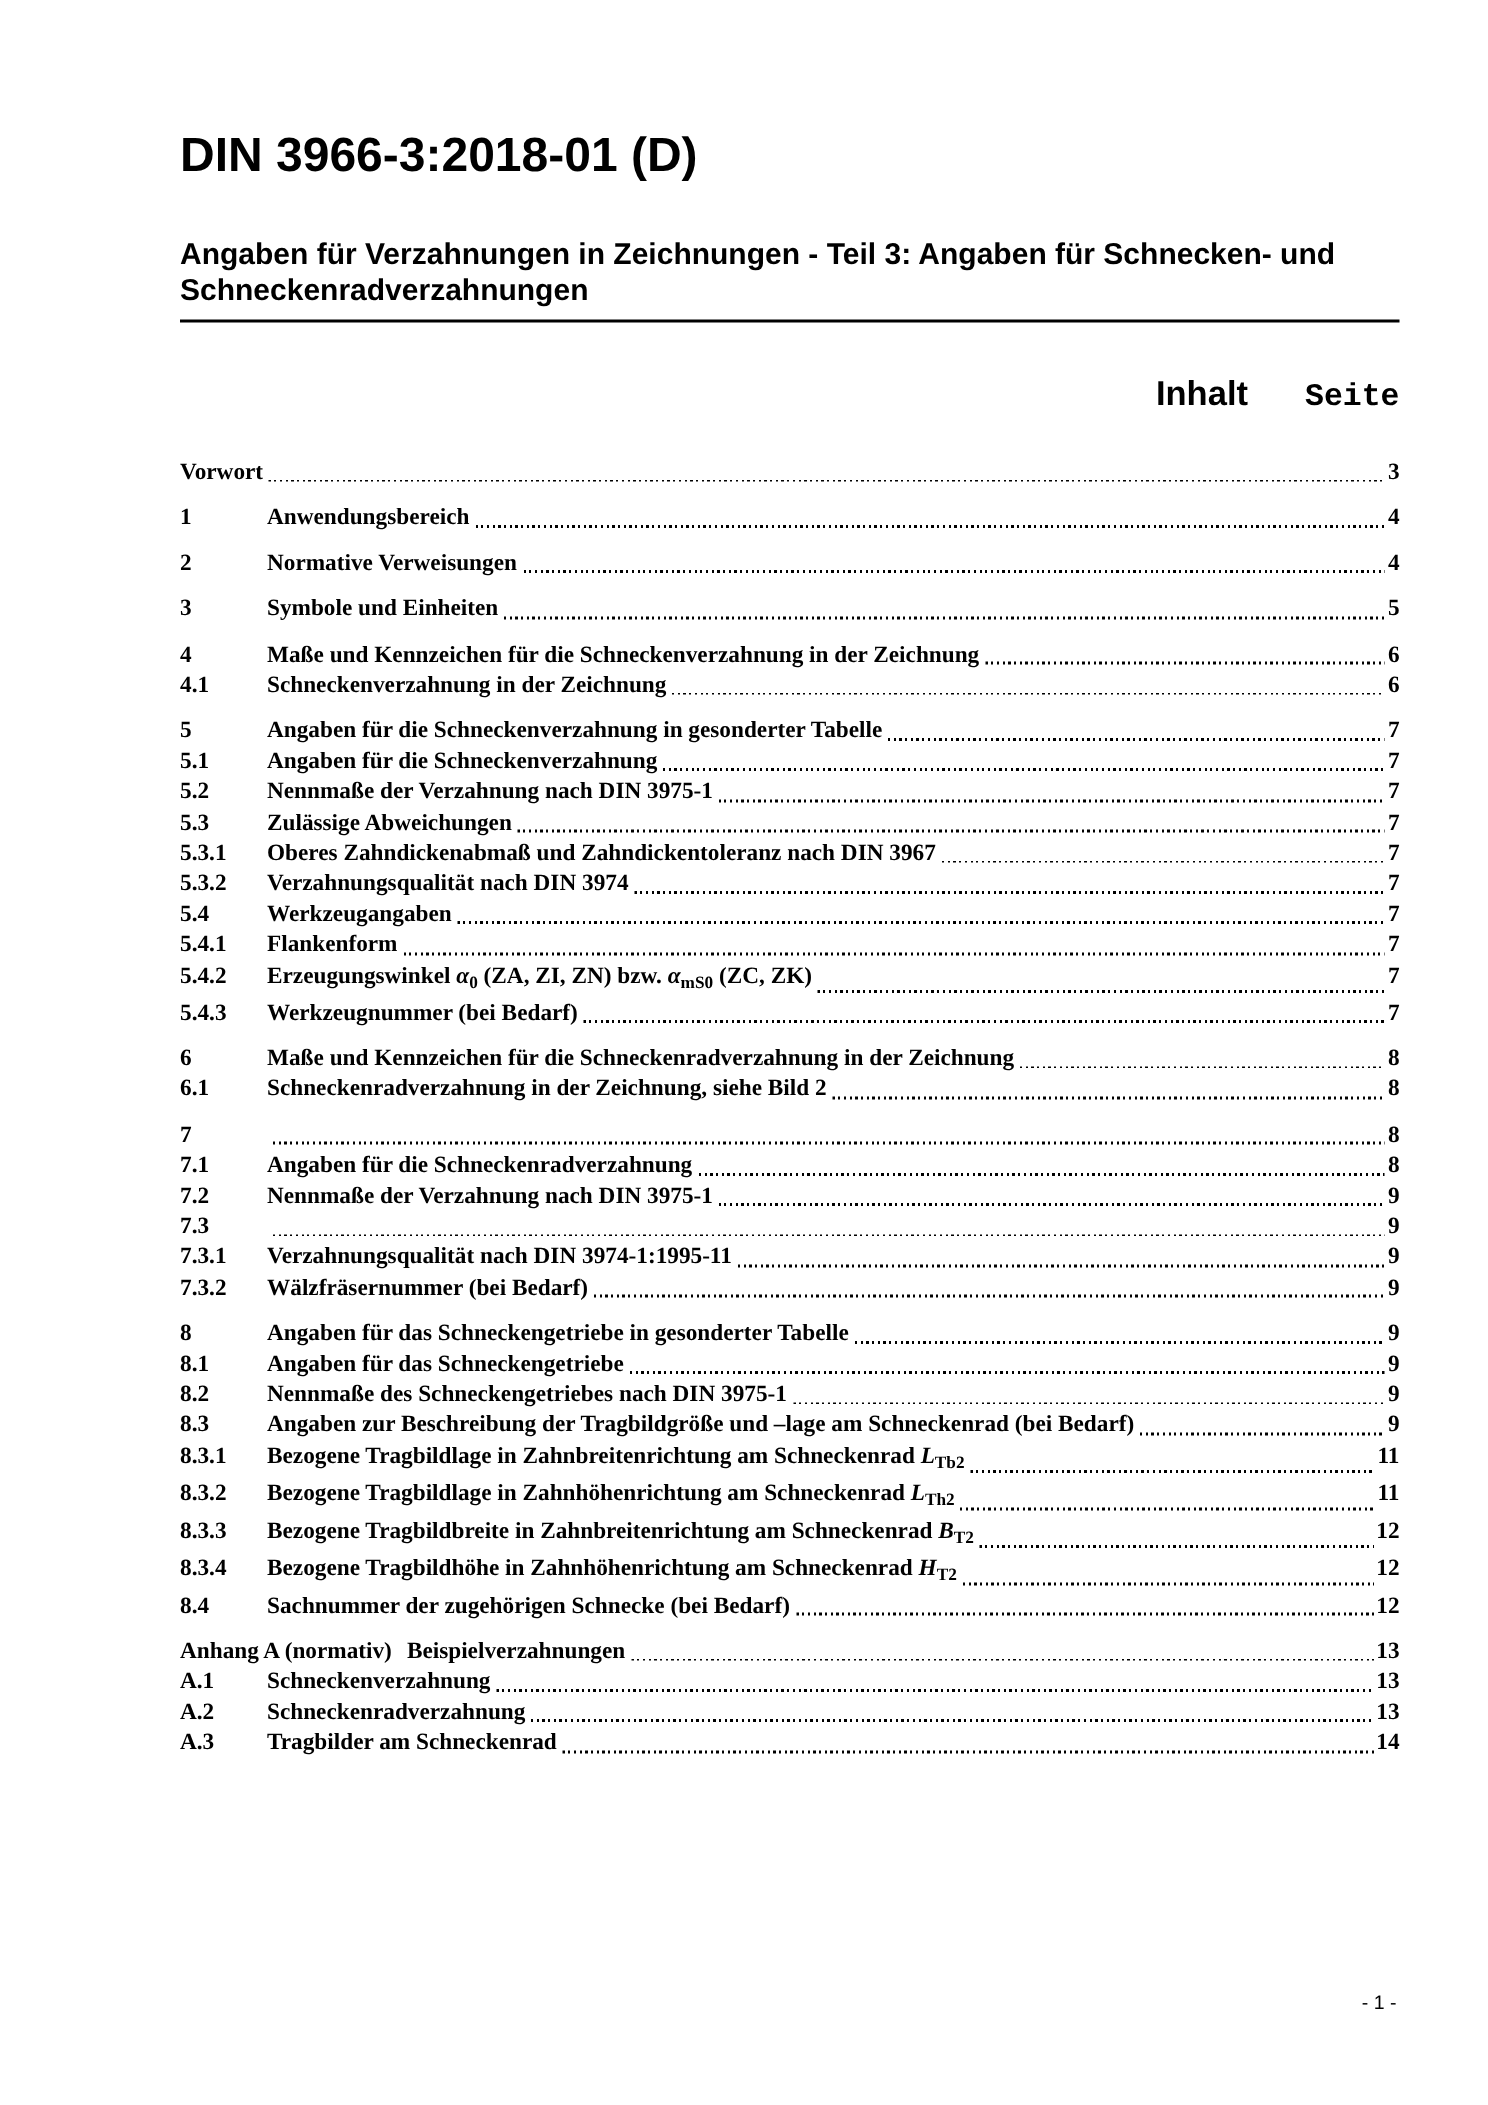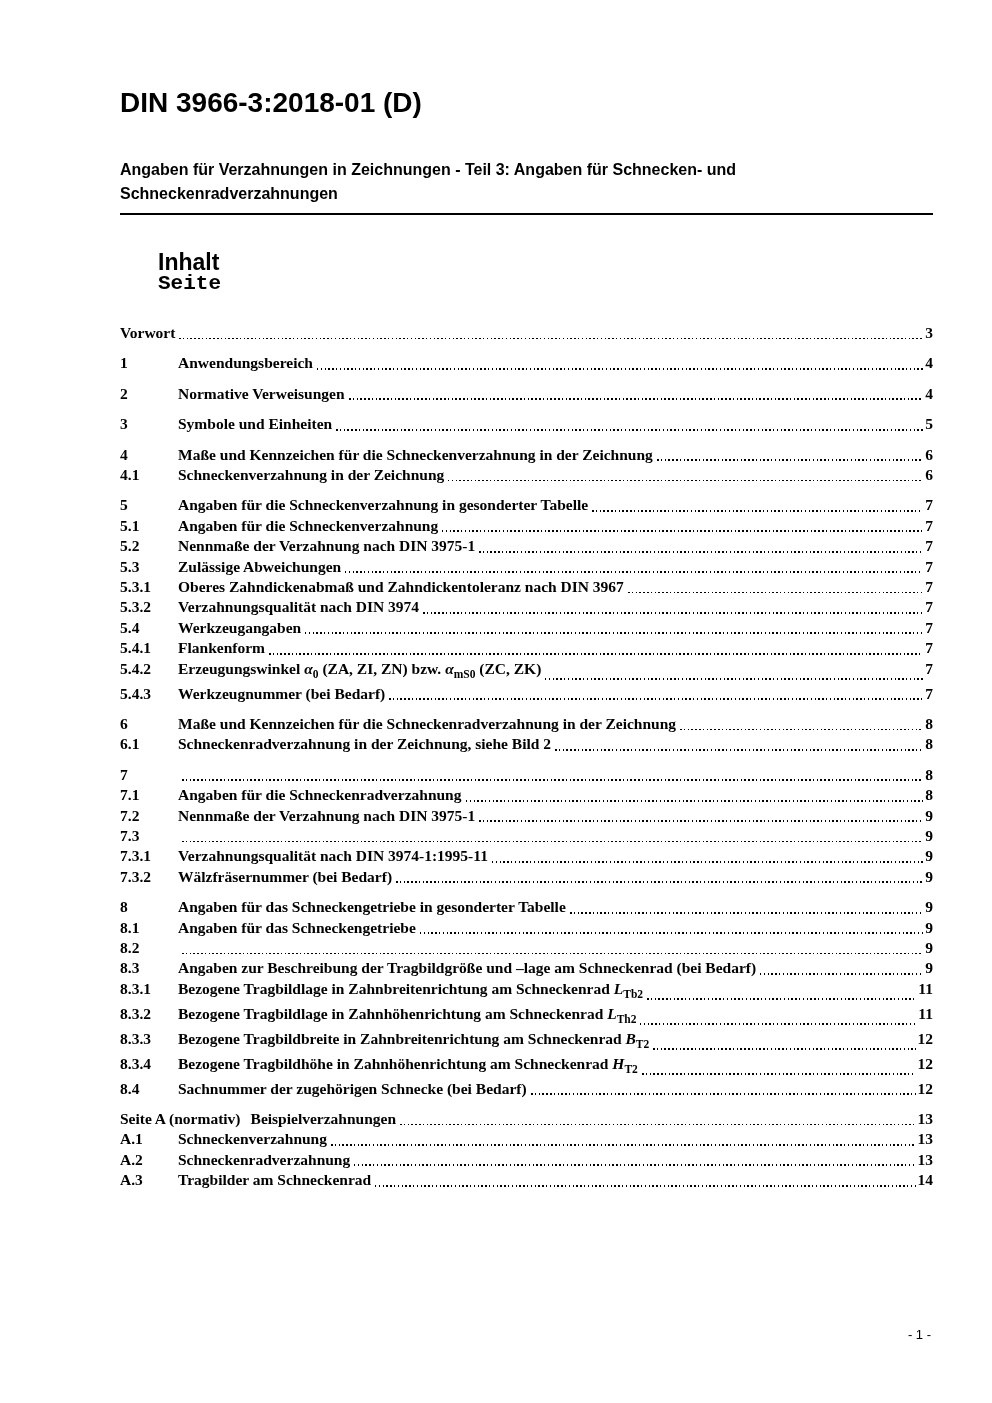--- a/index.html
+++ b/index.html
@@ -9,33 +9,32 @@
     position: relative; overflow: hidden;
     font-family: "Liberation Serif", serif;
   }
   .page {
     position: absolute; left: 120px; top: 0;
     width: 813px;
   }
   .doc-id {
     margin: 88px 0 0 0;
     font-family: "Liberation Sans", sans-serif;
-    font-weight: bold; font-size: 28px; line-height: 30px;
+    font-weight: bold; font-size: 32px; line-height: 30px;
   }
   .subtitle {
     margin-top: 40px;
     font-family: "Liberation Sans", sans-serif;
-    font-weight: bold; font-size: 16px; line-height: 24px;
+    font-weight: bold; font-size: 20px; line-height: 24px;
     border-bottom: 2px solid #000;
     padding-bottom: 7px;
   }
   .inhalt-row {
     display: flex; justify-content: flex-end; align-items: baseline;
     margin-top: 34px;
-    flex-direction: column;
   }
   .inhalt {
     font-family: "Liberation Sans", sans-serif;
     font-weight: bold; font-size: 23px; line-height: 26px;
   }
   .seite {
     font-family: Liberation Mono, monospace;
     font-weight: bold; font-size: 21px; line-height: 18px; margin-left: 38px;
   }
   .toc { margin-top: 30px; }
@@ -226,20 +225,21 @@
         <span class="pg">9</span>
       </div>
       <div class="row">
         <span class="num">8.1</span>
         <span class="label"><span>Angaben für das Schneckengetriebe</span></span>
         <span class="dots"></span>
         <span class="pg">9</span>
       </div>
       <div class="row">
         <span class="num">8.2</span>
+        <span class="label"><span>Nennmaße des Schneckengetriebes nach DIN 3975-1</span></span>
         <span class="dots"></span>
         <span class="pg">9</span>
       </div>
       <div class="row">
         <span class="num">8.3</span>
         <span class="label"><span>Angaben zur Beschreibung der Tragbildgröße und –lage am Schneckenrad (bei Bedarf)</span></span>
         <span class="dots"></span>
         <span class="pg">9</span>
       </div>
       <div class="row">
@@ -266,21 +266,21 @@
         <span class="dots"></span>
         <span class="pg">12</span>
       </div>
       <div class="row">
         <span class="num">8.4</span>
         <span class="label"><span>Sachnummer der zugehörigen Schnecke (bei Bedarf)</span></span>
         <span class="dots"></span>
         <span class="pg">12</span>
       </div>
       <div class="row g">
-        <span class="label"><span>Seite A (normativ)</span><span class="gp">Beispielverzahnungen</span></span>
+        <span class="label"><span>Anhang A (normativ)</span><span class="gp">Beispielverzahnungen</span></span>
         <span class="dots"></span>
         <span class="pg">13</span>
       </div>
       <div class="row">
         <span class="num">A.1</span>
         <span class="label"><span>Schneckenverzahnung</span></span>
         <span class="dots"></span>
         <span class="pg">13</span>
       </div>
       <div class="row">

